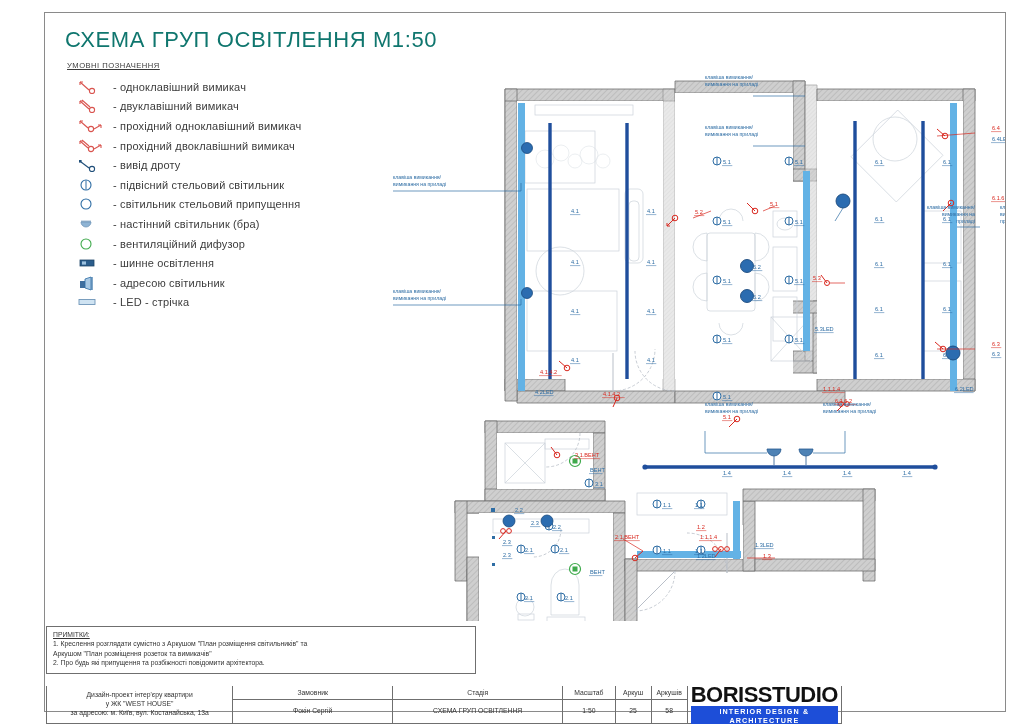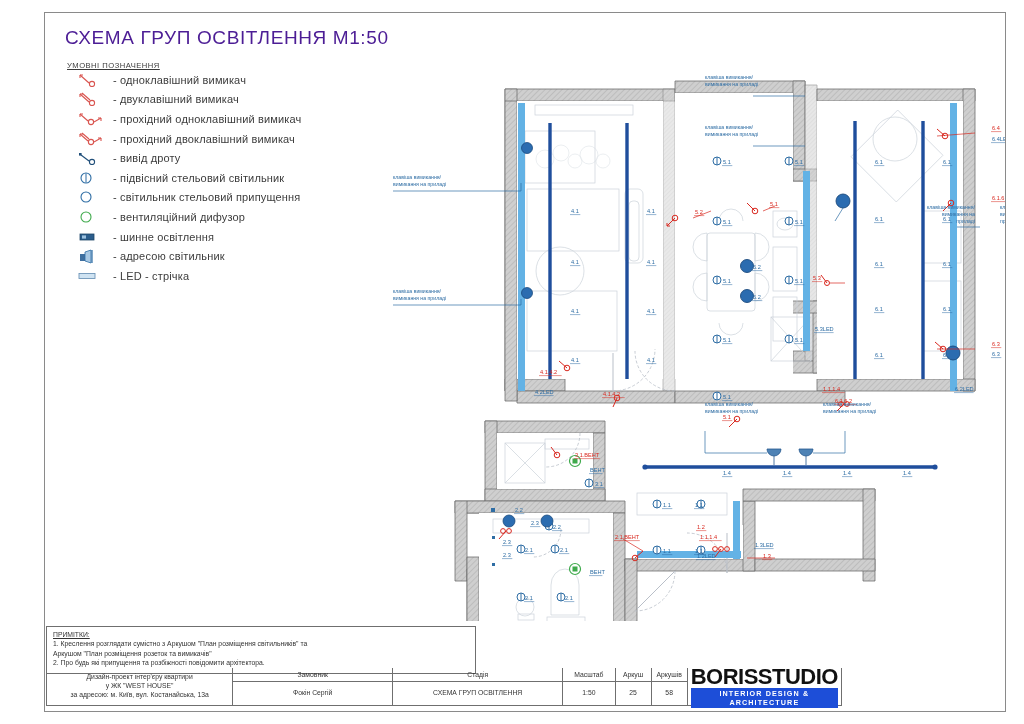--- a/index.html
+++ b/index.html
@@ -2,36 +2,36 @@
 <html><head>
 <meta charset="utf-8">
 <style>
   html,body{margin:0;padding:0;background:#ffffff;}
   body{width:1024px;height:724px;font-family:"Liberation Sans",sans-serif;color:#2b2b2b;overflow:hidden;position:relative;}
 
   
   #sheet{position:absolute;left:44px;top:12px;width:962px;height:700px;border:1px solid #8a8a8a;background:#fff;box-sizing:border-box;}
 
   
-  #title{position:absolute;left:20px;top:14px;font-size:19px;letter-spacing:.6px;color:#4c1d95;white-space:nowrap;}
+  #title{position:absolute;left:20px;top:14px;font-size:22px;letter-spacing:.6px;color:#0f766e;white-space:nowrap;}
 
   
   #legend{position:absolute;left:22px;top:48px;width:300px;}
-  #legend-title{font-size:7.6px;letter-spacing:.5px;color:#3a3a3a;text-decoration:underline;}
+  #legend-title{font-size:7.6px;letter-spacing:.5px;color:#3a3a3a;text-decoration:underline;margin-bottom:7px;}
   .leg-row{display:flex;align-items:center;height:19.6px;}
   .leg-ico{width:46px;flex:0 0 46px;display:flex;align-items:center;justify-content:flex-start;padding-left:10px;box-sizing:border-box;}
   .leg-txt{font-size:11px;color:#3c3c3c;letter-spacing:.15px;white-space:nowrap;}
 
   
   #notes{position:absolute;left:1px;top:613px;width:430px;height:48px;border:1px solid #6f6f6f;box-sizing:border-box;padding:4px 6px;}
   #notes-head{font-size:6.8px;text-decoration:underline;color:#333;margin-bottom:1px;}
   .note-line{font-size:6.8px;color:#333;line-height:9.6px;}
 
   
-  #stamp{position:absolute;left:1px;top:655px;width:796px;height:38px;display:flex;box-sizing:border-box;border:1px solid #6f6f6f;border-top:none;}
+  #stamp{position:absolute;left:1px;top:673px;width:796px;height:38px;display:flex;box-sizing:border-box;border:1px solid #6f6f6f;border-top:none;}
   .cell{border-right:1px solid #6f6f6f;box-sizing:border-box;display:flex;flex-direction:column;}
   .cell:last-child{border-right:none;}
   .c-head{border-bottom:1px solid #6f6f6f;font-size:6.8px;display:flex;align-items:center;justify-content:center;height:13px;color:#333;}
   .c-body{flex:1;display:flex;align-items:center;justify-content:center;font-size:6.8px;color:#333;text-align:center;line-height:8.8px;}
   #c-proj{width:228px;justify-content:center;}
   #c-proj .c-body{padding:0 4px;}
   #c-client{width:196px;}
   #c-stage{width:208px;}
   #c-scale{width:64px;}
   #c-sheet{width:44px;}
@@ -128,20 +128,29 @@
 
     <div class="leg-row">
       <span class="leg-ico">
         <svg width="26" height="14" viewBox="0 0 26 14">
             <circle cx="9" cy="7" r="5" stroke="#2e6da4" stroke-width="1.1" fill="#fff"></circle>
           </svg>
       </span>
       <span class="leg-txt">- світильник стельовий припущення</span>
     </div>
 
+    <div class="leg-row">
+      <span class="leg-ico">
+        <svg width="26" height="14" viewBox="0 0 26 14">
+            <path d="M4 5 L14 5 A5 5 0 0 1 4 5 Z" fill="#8fb4d4" stroke="#6f95b8" stroke-width="0.8"></path>
+            <path d="M4 4.2 L14 4.2" stroke="#6f95b8" stroke-width="1"></path>
+          </svg>
+      </span>
+      <span class="leg-txt">- настінний світильник (бра)</span>
+    </div>
 
 
     <div class="leg-row">
       <span class="leg-ico">
         <svg width="26" height="14" viewBox="0 0 26 14">
             <circle cx="9" cy="7" r="5" stroke="#3faa4c" stroke-width="1.1" fill="#fff"></circle>
           </svg>
       </span>
       <span class="leg-txt">- вентиляційний дифузор</span>
     </div>

